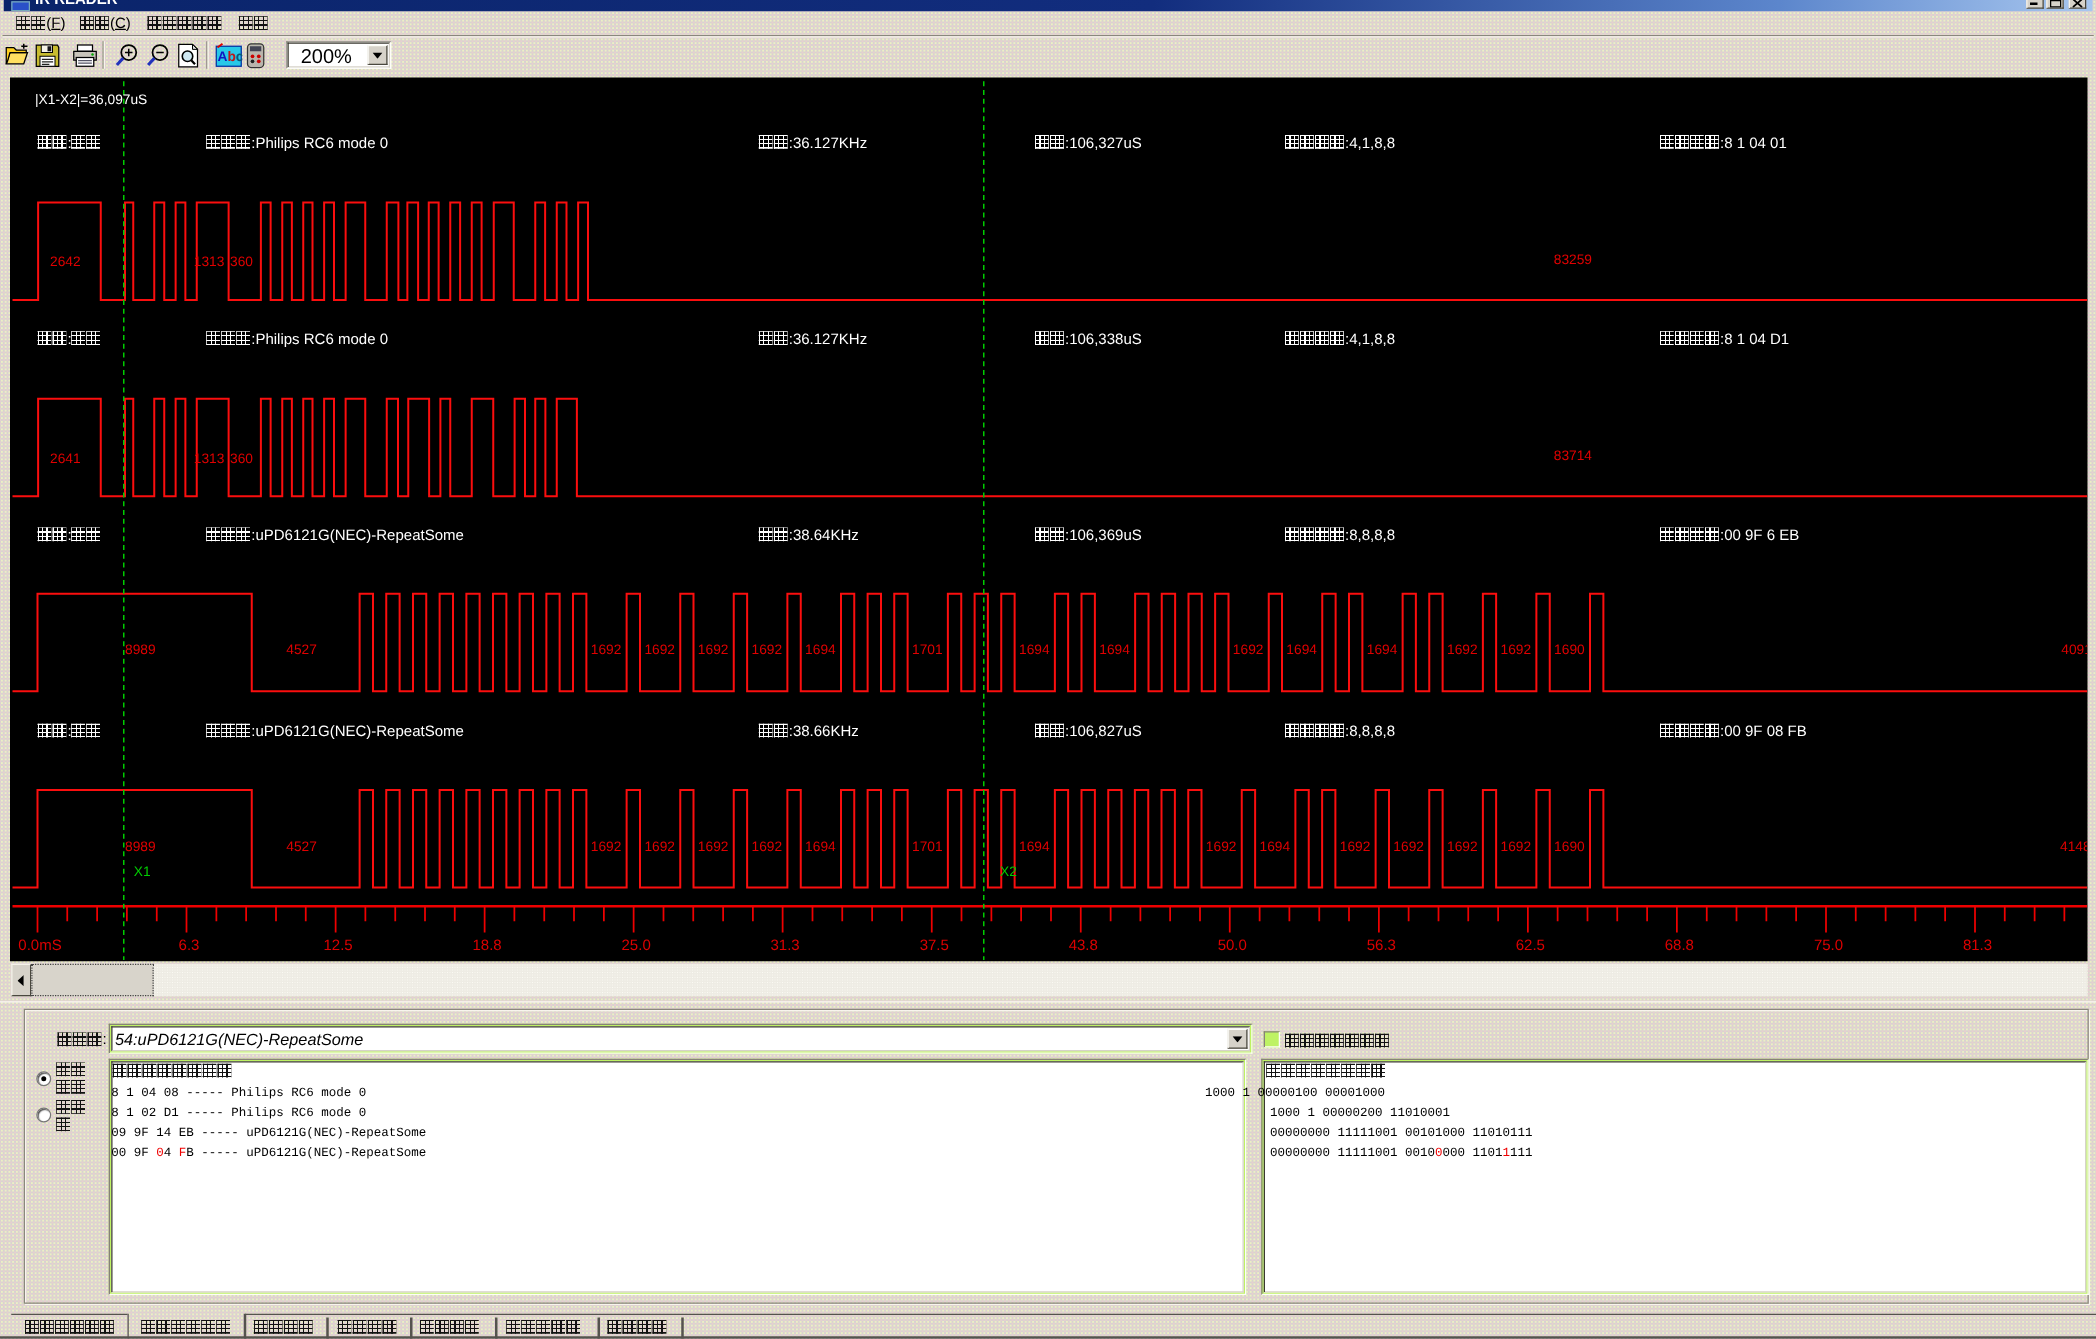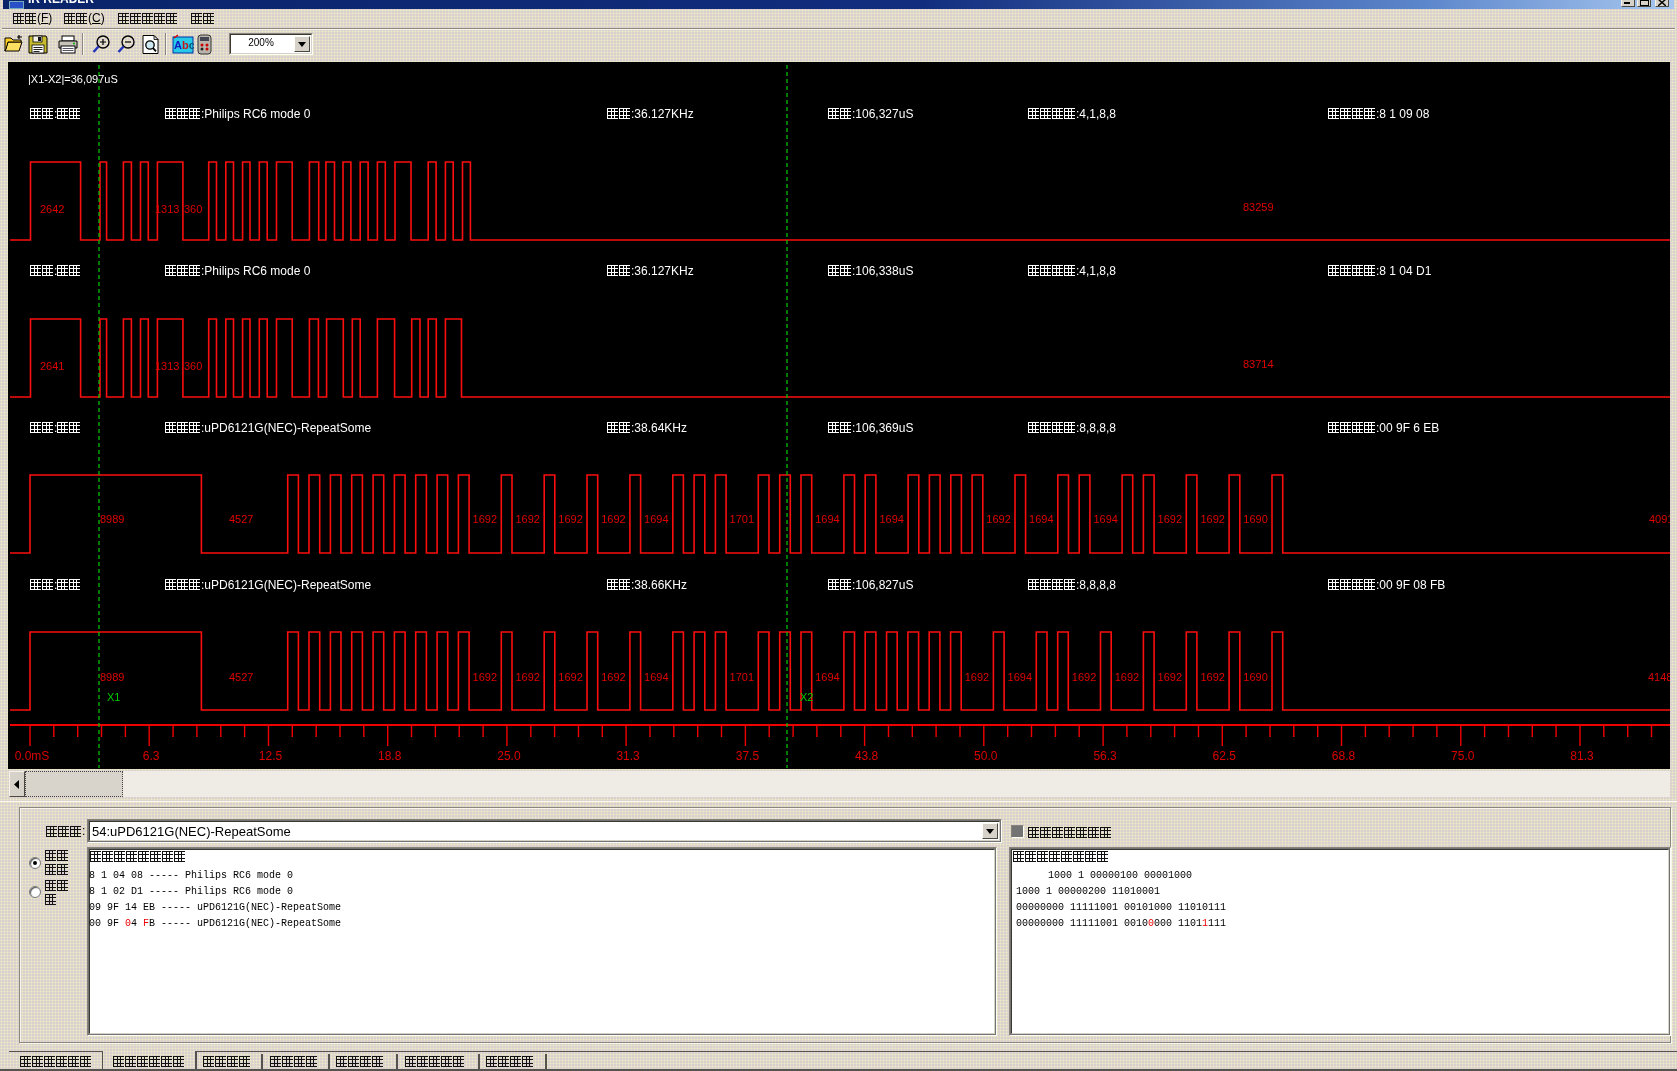--- a/index.html
+++ b/index.html
@@ -8,21 +8,21 @@
   background-size:3px 3px, 3px 3px; background-position:0 0, 1.5px 1.5px; }
 .abs { position:absolute; }
 i.g { display:inline-block; width:11px; height:11px; margin-right:1px; vertical-align:top; }
 .gw { background-image:repeating-linear-gradient(0deg,#fff 0 1px,rgba(0,0,0,0) 1px 3.4px),repeating-linear-gradient(90deg,#fff 0 1px,rgba(0,0,0,0) 1px 3.6px); }
 .gb { background-image:repeating-linear-gradient(0deg,#111 0 1px,rgba(0,0,0,0) 1px 3.4px),repeating-linear-gradient(90deg,#111 0 1px,rgba(0,0,0,0) 1px 3.6px); }
 .winfo { position:absolute; left:0; width:100%; height:14px; }
 .winfo span { position:absolute; white-space:nowrap; height:13px; }
 .winfo .wt { font-weight:normal; color:#fff; font-size:12px; line-height:12px; display:inline-block; vertical-align:top; }
 .tbbtn { position:absolute; top:4px; width:22px; height:21px; }
 .mono { font-family:"Liberation Mono",monospace; font-size:10px; white-space:pre; position:absolute; color:#000; }
-.sunk { border:1px solid; border-color:#868378 #fdfdf8 #fdfdf8 #868378; background:#737373; }
+.sunk { border:1px solid; border-color:#868378 #fdfdf8 #fdfdf8 #868378; background:#bef264;font-style:italic; }
 .sunk2 { position:absolute; inset:1px; border:1px solid; border-color:#3a382f #d6d2c9 #d6d2c9 #3a382f; background:#fff; }
 </style></head><body>
 
 <div class="abs" style="left:3px;top:0;width:1671px;height:9px;background:linear-gradient(90deg,#0a246a,#122d7e 55%,#5c86cc 85%,#a8c7ef);overflow:hidden">
   <div class="abs" style="left:6px;top:1px;width:15px;height:8px;background:#2a50c8;border:1px solid #7ab;"></div>
   <div class="abs" style="left:25px;top:-9px;width:200px;color:#fff;font-weight:bold;font-size:12px;line-height:16px;">IR READER</div>
 </div>
 
 <div class="abs" style="left:1621px;top:0;width:14px;height:7px;background:#d6d2c9;border:1px solid;border-color:#d6d2c9 #4a483f #4a483f #f5f2ea;border-top:none">
     <div class="abs" style="left:2px;top:2px;width:6px;height:2px;background:#000"></div>
@@ -102,21 +102,21 @@
     <rect x="4" y="1" width="13" height="19" rx="3" fill="#b9b5ac" stroke="#333"></rect>
     <rect x="6" y="3" width="9" height="4" fill="#445"></rect>
     <circle cx="8" cy="11" r="1.5" fill="#c00"></circle>
       <circle cx="13" cy="11" r="1.5" fill="#c00"></circle>
     <circle cx="8" cy="15" r="1.5" fill="#222"></circle>
       <circle cx="13" cy="15" r="1.5" fill="#c00"></circle>
   </svg>
 
   <div class="abs" style="left:229px;top:3px;width:84px;height:22px;border:1px solid;border-color:#868378 #fdfdf8 #fdfdf8 #868378;background:#fff">
     <div class="abs" style="inset:0 0 0 0;border:1px solid;border-color:#3a382f #d6d2c9 #d6d2c9 #3a382f;background:#fff"></div>
-    <div class="abs" style="left:0;top:3px;width:62px;text-align:center;font-size:10px;color:#000">200%</div>
+    <div class="abs" style="left:0;top:3px;width:62px;text-align:center;font-size:16px;color:#000">200%</div>
     <div class="abs" style="right:2px;top:2px;width:16px;height:16px;background:#d6d2c9;border:1px solid;border-color:#fdfdf8 #4a483f #4a483f #fdfdf8">
       <svg width="8" height="5" style="position:absolute;left:3px;top:5px">
           <path d="M0 0h8L4 5z" fill="#000"></path>
         </svg>
     </div>
   </div>
 </div>
 
 <div class="abs" style="left:8px;top:62px;width:1662px;height:707px;background:#000;overflow:hidden">
 <svg width="1662" height="707" viewBox="0 0 1662 707" style="position:absolute;left:0;top:0">
@@ -187,21 +187,21 @@
       <text x="99" y="639" fill="#00cc00" font-size="11" font-family="Liberation Sans">X1</text>
       <text x="792" y="639" fill="#00cc00" font-size="11" font-family="Liberation Sans">X2</text>
       <text x="20" y="21" fill="#fff" font-size="11" font-family="Liberation Sans">|X1-X2|=36,097uS</text>
     </svg>
 <div class="winfo" style="top:46px">
       <span style="left:22px"><i class="g gw"></i><i class="g gw"></i><b class="wt">:</b><i class="g gw"></i><i class="g gw"></i></span>
       <span style="left:157px"><i class="g gw"></i><i class="g gw"></i><i class="g gw"></i><b class="wt">:Philips RC6 mode 0</b></span>
       <span style="left:599px"><i class="g gw"></i><i class="g gw"></i><b class="wt">:36.127KHz</b></span>
       <span style="left:820px"><i class="g gw"></i><i class="g gw"></i><b class="wt">:106,327uS</b></span>
       <span style="left:1020px"><i class="g gw"></i><i class="g gw"></i><i class="g gw"></i><i class="g gw"></i><b class="wt">:4,1,8,8</b></span>
-      <span style="left:1320px"><i class="g gw"></i><i class="g gw"></i><i class="g gw"></i><i class="g gw"></i><b class="wt">:8 1 09 08</b></span>
+      <span style="left:1320px"><i class="g gw"></i><i class="g gw"></i><i class="g gw"></i><i class="g gw"></i><b class="wt">:8 1 04 01</b></span>
     </div>
     <div class="winfo" style="top:203px">
       <span style="left:22px"><i class="g gw"></i><i class="g gw"></i><b class="wt">:</b><i class="g gw"></i><i class="g gw"></i></span>
       <span style="left:157px"><i class="g gw"></i><i class="g gw"></i><i class="g gw"></i><b class="wt">:Philips RC6 mode 0</b></span>
       <span style="left:599px"><i class="g gw"></i><i class="g gw"></i><b class="wt">:36.127KHz</b></span>
       <span style="left:820px"><i class="g gw"></i><i class="g gw"></i><b class="wt">:106,338uS</b></span>
       <span style="left:1020px"><i class="g gw"></i><i class="g gw"></i><i class="g gw"></i><i class="g gw"></i><b class="wt">:4,1,8,8</b></span>
       <span style="left:1320px"><i class="g gw"></i><i class="g gw"></i><i class="g gw"></i><i class="g gw"></i><b class="wt">:8 1 04 D1</b></span>
     </div>
     <div class="winfo" style="top:360px">
@@ -263,21 +263,21 @@
 <span class="abs" style="left:90px;top:851px;z-index:3"><i class="g gb"></i><i class="g gb"></i><i class="g gb"></i><i class="g gb"></i><i class="g gb"></i><i class="g gb"></i><i class="g gb"></i><i class="g gb"></i></span>
 <div class="mono" style="left:89px;top:870px;z-index:3">8 1 04 08 ----- Philips RC6 mode 0</div>
 <div class="mono" style="left:89px;top:886px;z-index:3">8 1 02 D1 ----- Philips RC6 mode 0</div>
 <div class="mono" style="left:89px;top:902px;z-index:3">09 9F 14 EB ----- uPD6121G(NEC)-RepeatSome</div>
 <div class="mono" style="left:89px;top:918px;z-index:3">00 9F <b style="color:#e00;font-weight:normal">0</b>4 <b style="color:#e00;font-weight:normal">F</b>B ----- uPD6121G(NEC)-RepeatSome</div>
 
 <div class="abs sunk" style="left:1009px;top:847px;width:662px;height:189px;">
     <div class="sunk2"></div>
   </div>
 <span class="abs" style="left:1013px;top:851px;z-index:3"><i class="g gb"></i><i class="g gb"></i><i class="g gb"></i><i class="g gb"></i><i class="g gb"></i><i class="g gb"></i><i class="g gb"></i><i class="g gb"></i></span>
-<div class="mono" style="left:1048px;top:870px;z-index:3">1000 1 00000100 00001000</div>
+<div class="mono" style="left:964px;top:870px;z-index:3">1000 1 00000100 00001000</div>
 <div class="mono" style="left:1016px;top:886px;z-index:3">1000 1 00000200 11010001</div>
 <div class="mono" style="left:1016px;top:902px;z-index:3">00000000 11111001 00101000 11010111</div>
 <div class="mono" style="left:1016px;top:918px;z-index:3">00000000 11111001 0010<b style="color:#e00;font-weight:normal">0</b>000 1101<b style="color:#e00;font-weight:normal">1</b>111</div>
 
 <div class="abs" style="left:0;top:1051px;width:1677px;height:20px;">
   <div class="abs" style="left:9px;top:0;width:93px;height:1px;background:#55534e"></div>
   <div class="abs" style="left:196px;top:0;width:1481px;height:1px;background:#55534e"></div>
   <div class="abs" style="left:102px;top:0;width:1px;height:20px;background:#55534e"></div>
   <div class="abs" style="left:195px;top:0;width:2px;height:20px;background:#55534e"></div>
   <span class="abs" style="left:20px;top:5px;"><i class="g gb"></i><i class="g gb"></i><i class="g gb"></i><i class="g gb"></i><i class="g gb"></i><i class="g gb"></i></span>

